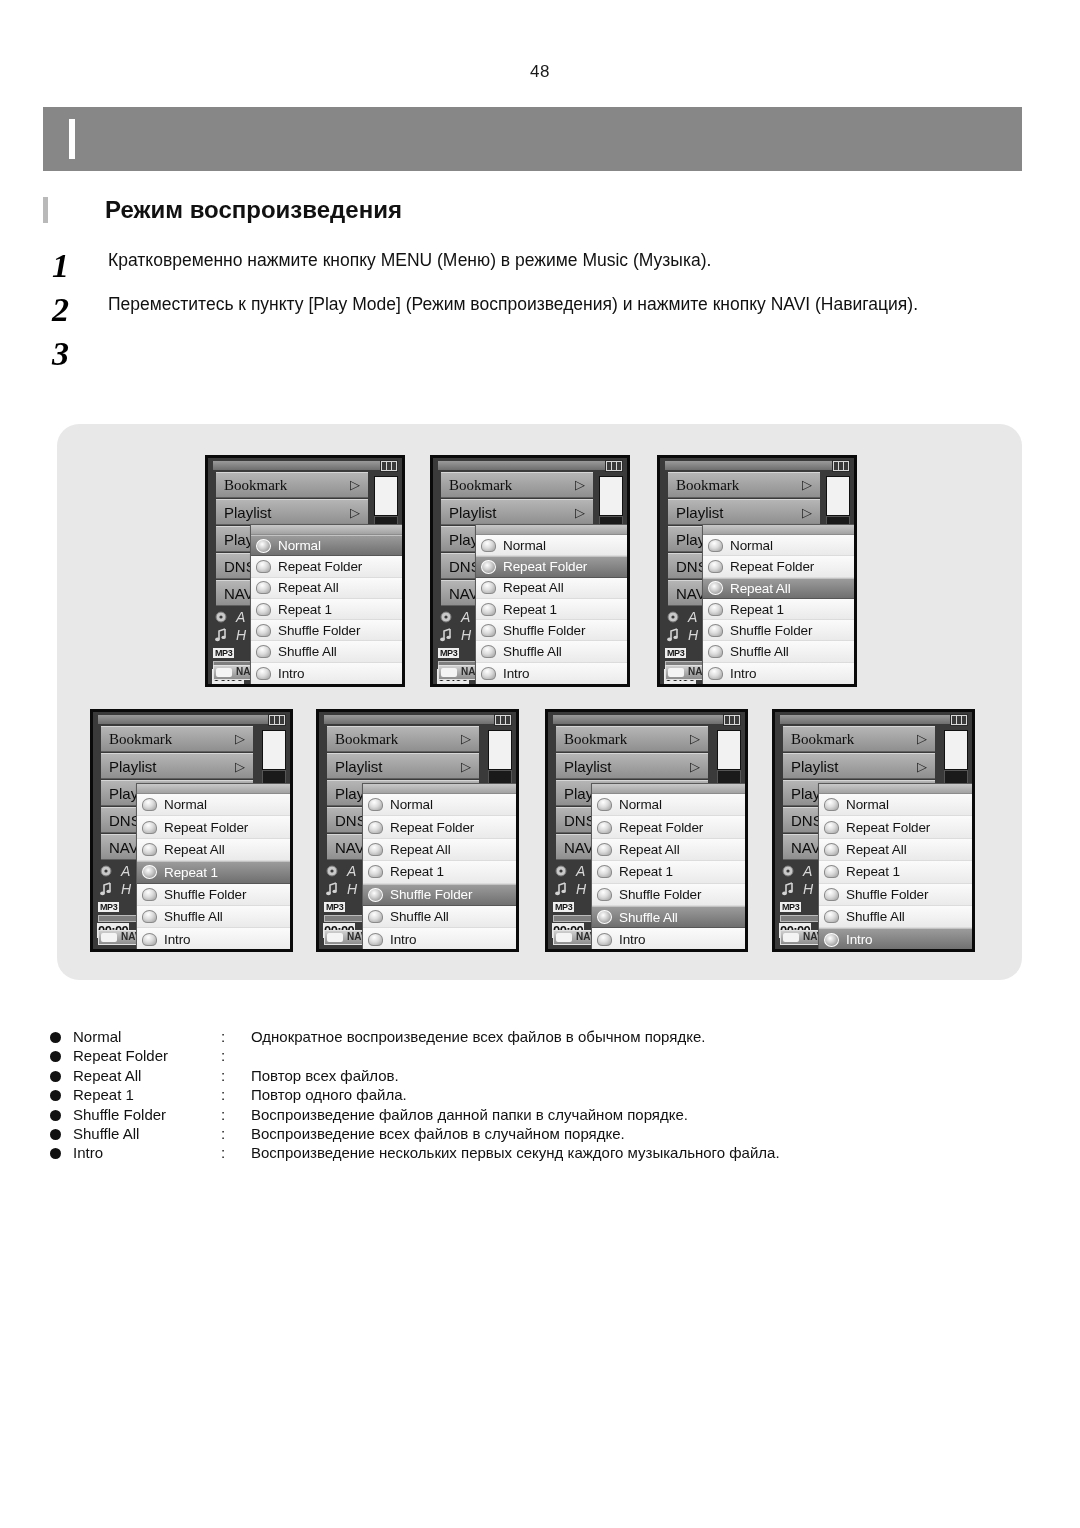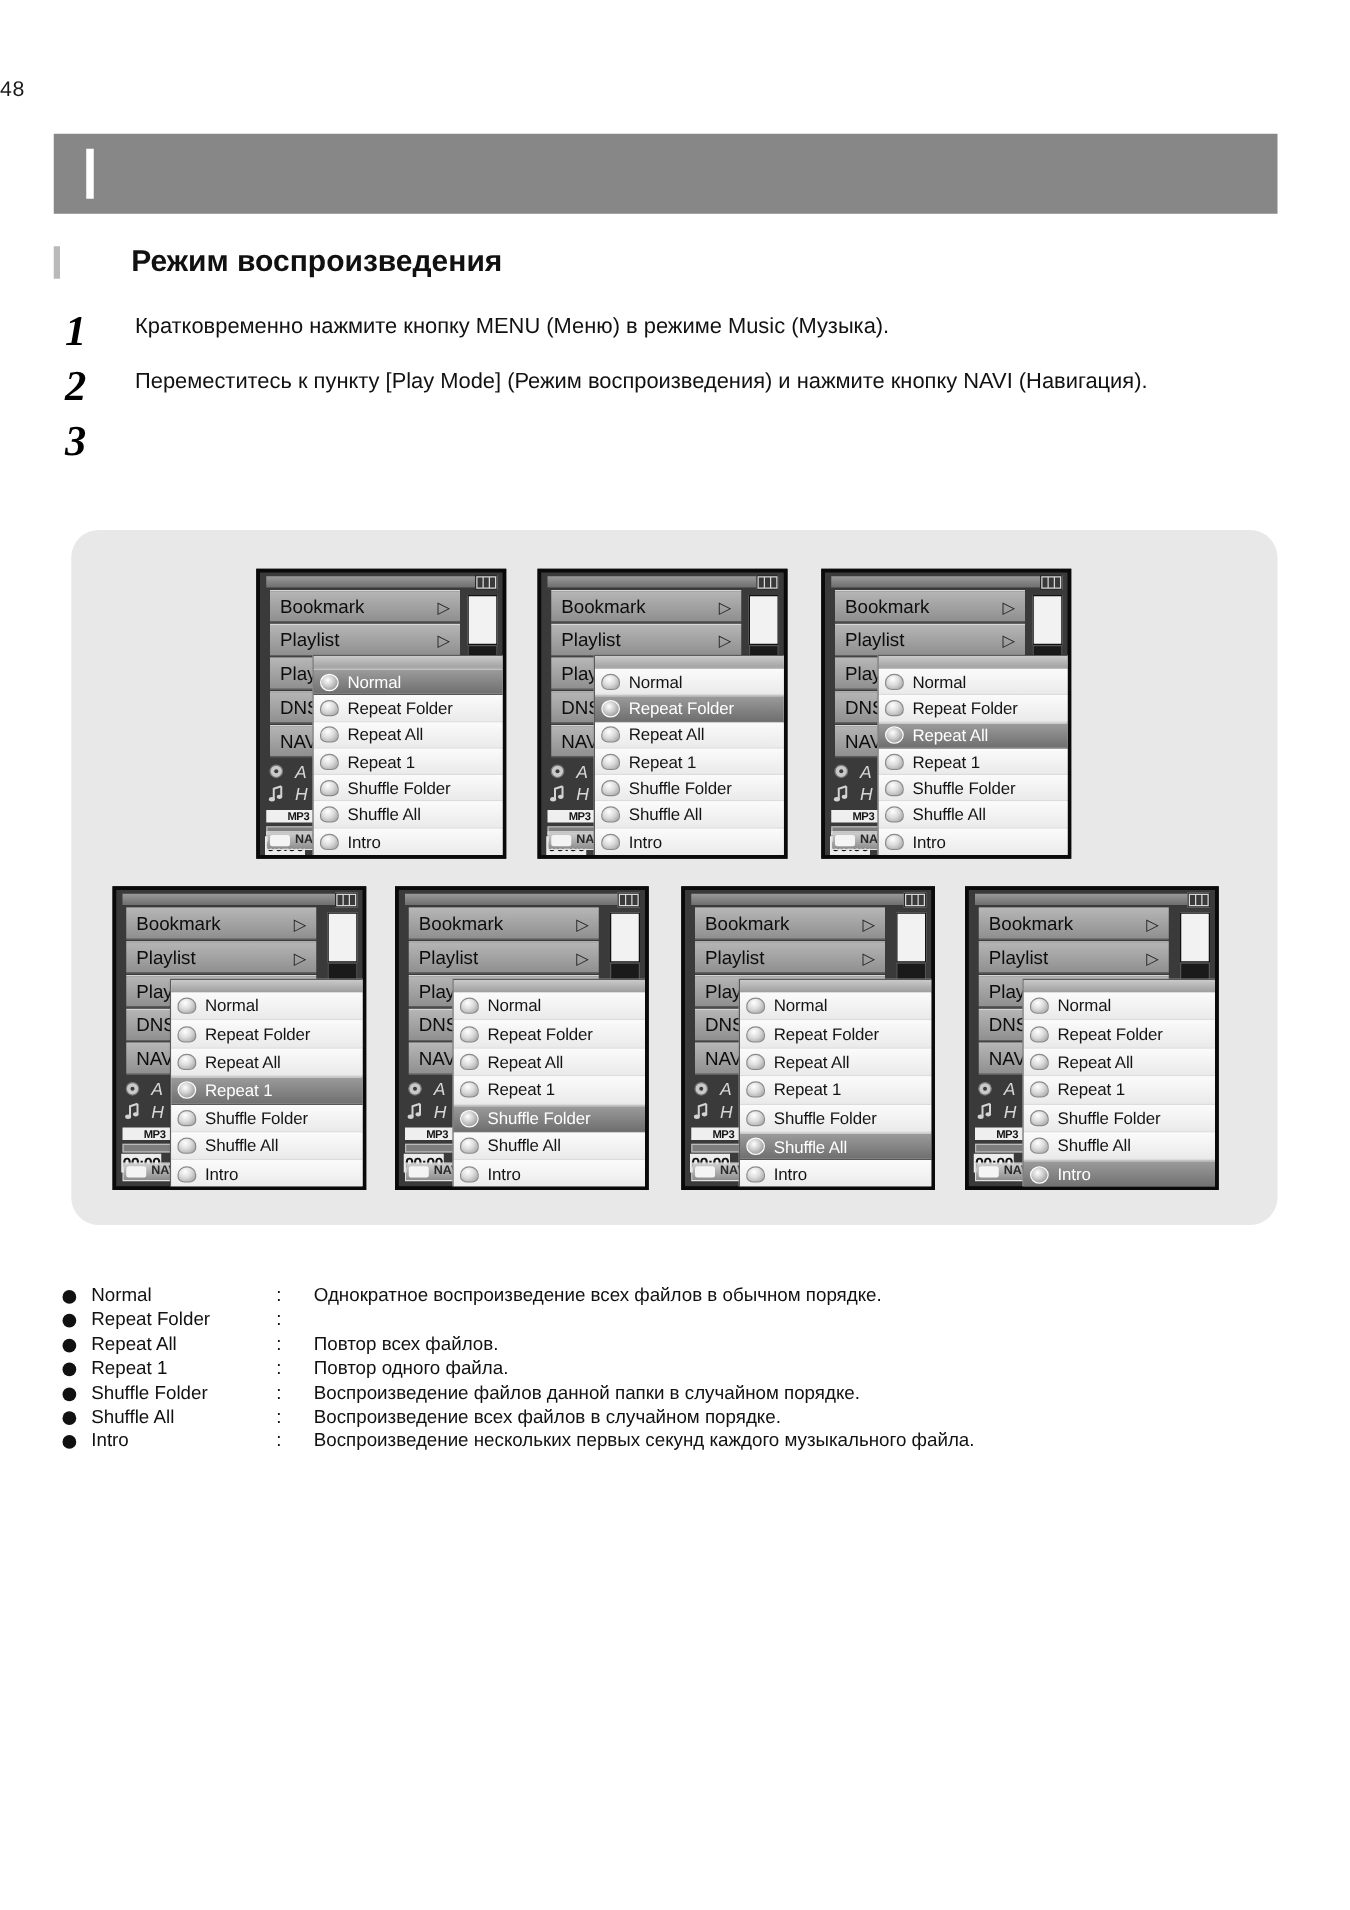--- a/index.html
+++ b/index.html
@@ -15,21 +15,21 @@
     color: #000;
     overflow: hidden;
   }
 
   
   .page-number {
     position: absolute;
     top: 62px;
     left: 0;
     width: 1080px;
-    text-align: left;
+    text-align: center;
     font-size: 17px;
     color: #1a1a1a;
     letter-spacing: 0.5px;
   }
 
   
   .title-bar {
     position: absolute;
     left: 43px;
     top: 107px;
@@ -194,21 +194,21 @@
     display: flex;
     align-items: center;
     padding-left: 8px;
   }
   .menu-row .arrow {
     position: absolute;
     right: 8px;
     font-size: 13px;
     color: #222;
   }
-  .mr1 { top: 14px; }
+  .mr1 { top: 14px; font-family: Liberation Serif, serif; }
   .mr2 { top: 41px; }
   .mr3 { top: 68px; }
   .mr4 { top: 95px; }
   .mr5 { top: 122px; }
 
   .lcd-lower {
     position: absolute;
     left: 4px;
     top: 150px;
     right: 4px;
@@ -232,21 +232,21 @@
   }
   .lcd-letter.a { top: 1px; }
   .lcd-letter.b { top: 19px; }
   .mp3-tag {
     position: absolute;
     left: 1px; top: 40px;
     background: #efefef;
     color: #151515;
     font-size: 9px;
     font-weight: bold;
-    padding: 0 17px;
+    padding: 0 2px;
     letter-spacing: -0.4px;
   }
   .prog-bar {
     position: absolute;
     left: 1px; top: 53px;
     width: 52px; height: 5px;
     background: #7e7e7e;
     border: 1px solid #bbb;
   }
   .time-tag {

